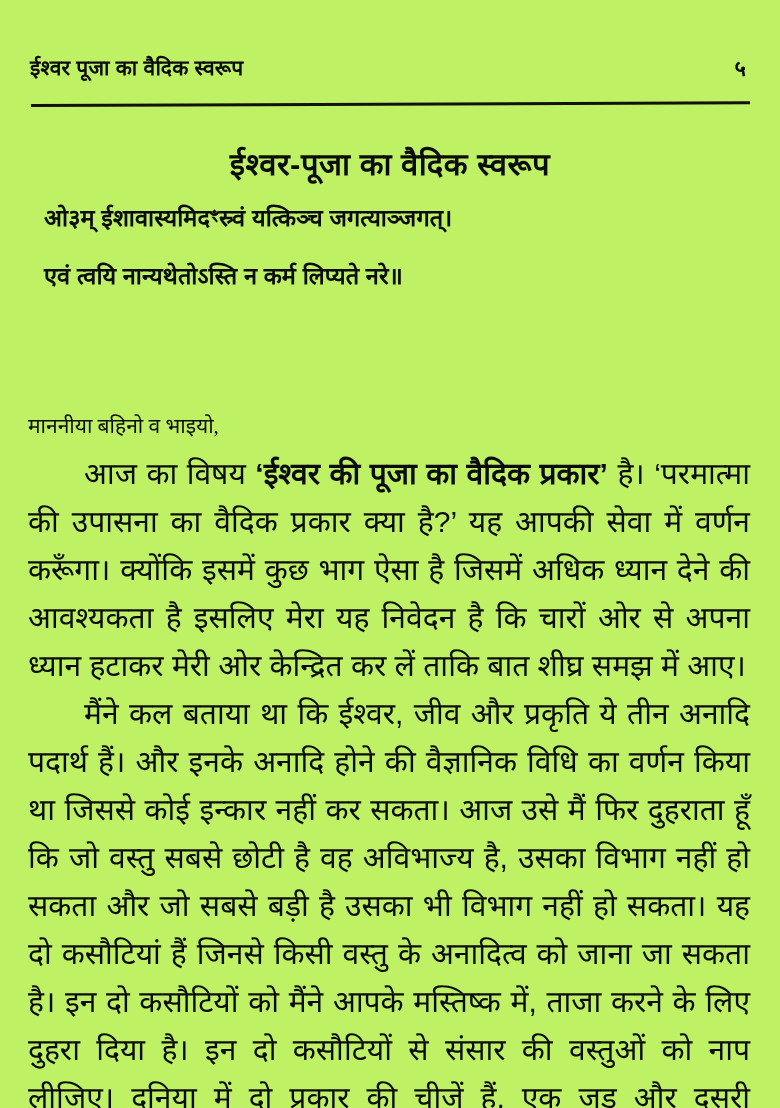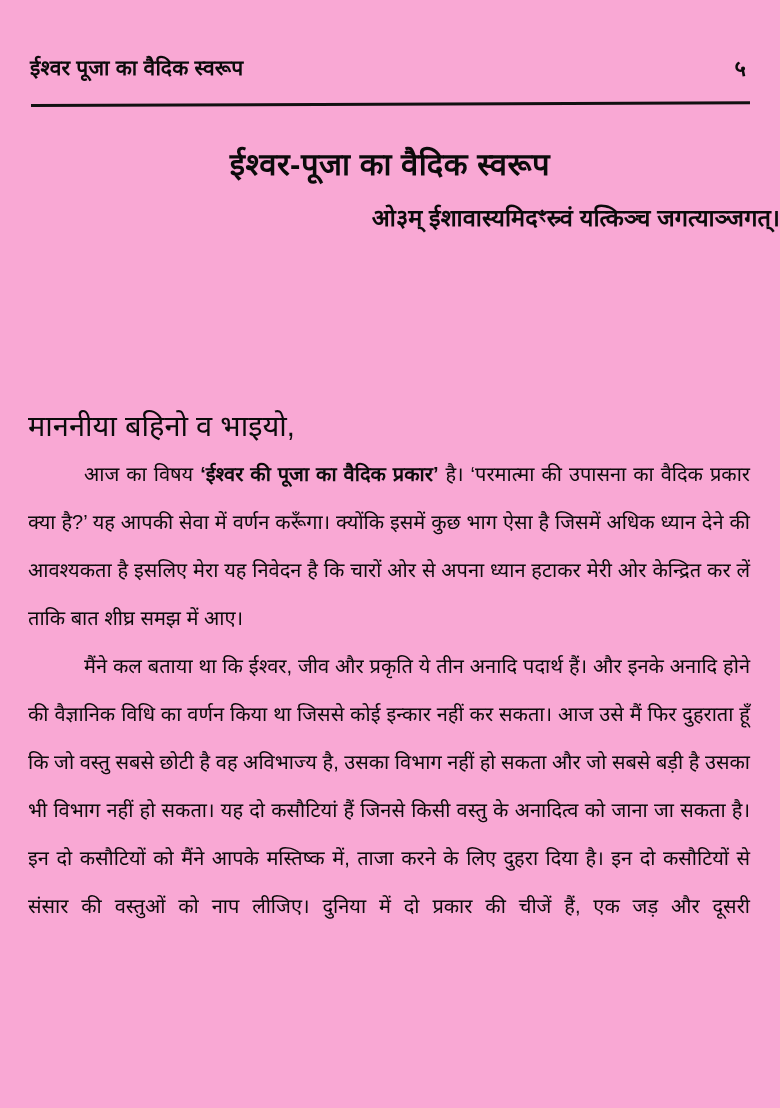--- a/index.html
+++ b/index.html
@@ -7,21 +7,21 @@
     margin: 0;
     padding: 0;
     background: #ffffff;
   }
 
   .page {
     position: relative;
     width: 780px;
     height: 1108px;
     margin: 0 auto;
-    background: #f9a8d4;
+    background: #bef264;
     overflow: hidden;
     font-family: "Liberation Sans", "DejaVu Sans", sans-serif;
     color: #0b0b0b;
     -webkit-font-smoothing: antialiased;
   }
 
   
   .running-header {
     position: absolute;
     top: 56px;
@@ -74,21 +74,21 @@
 
   
   .verses {
     position: absolute;
     top: 196px;
     left: 0;
     width: 780px;
   }
 
   .verse-block {
-    text-align: right;
+    text-align: left;
     font-size: 23.5px;
     font-weight: 700;
     line-height: 44px;
     letter-spacing: 0.1px;
     margin-left: 44px;
   }
 
   .verse-block + .verse-block {
     margin-top: 14px;
   }
@@ -99,27 +99,28 @@
 
   
   .body-text {
     position: absolute;
     top: 402px;
     left: 28px;
     width: 722px;
   }
 
   .salutation {
-    font-size: 29px;
+    font-size: 21px;
     line-height: 48px;
     margin: 0 0 0 0;
+    font-family: Liberation Serif, serif;
   }
 
   .para {
-    font-size: 20px;
+    font-size: 30px;
     line-height: 48px;
     margin: 0;
     text-align: justify;
     text-justify: inter-word;
     text-indent: 56px;
     hyphens: none;
   }
 
   
   .para.continues::after {
@@ -151,20 +152,21 @@
 
   <h1 class="doc-title">ईश्वर-पूजा का वैदिक स्वरूप</h1>
 
   <div class="verses">
 
     <div class="verse-block">
       <div class="verse-line">ओ३म् ईशावास्यमिदꣳस्र्वं यत्किञ्च जगत्याञ्जगत्।</div>
     </div>
 
     <div class="verse-block">
+      <div class="verse-line">एवं त्वयि नान्यथेतोऽस्ति न कर्म लिप्यते नरे॥</div>
     </div>
 
   </div>
 
   <div class="body-text">
 
     <p class="salutation">माननीया बहिनो व भाइयो,</p>
 
     <p class="para"><span>आज का विषय </span><span class="quote-bold">‘ईश्वर की पूजा का वैदिक प्रकार’</span><span> है। </span><span class="quote-plain">‘परमात्मा की उपासना का वैदिक प्रकार क्या है?’</span><span> यह आपकी सेवा में वर्णन करूँगा। क्योंकि इसमें कुछ भाग ऐसा है जिसमें अधिक ध्यान देने की आवश्यकता है इसलिए मेरा यह निवेदन है कि चारों ओर से अपना ध्यान हटाकर मेरी ओर केन्द्रित कर लें ताकि बात शीघ्र समझ में आए।</span></p>
 

